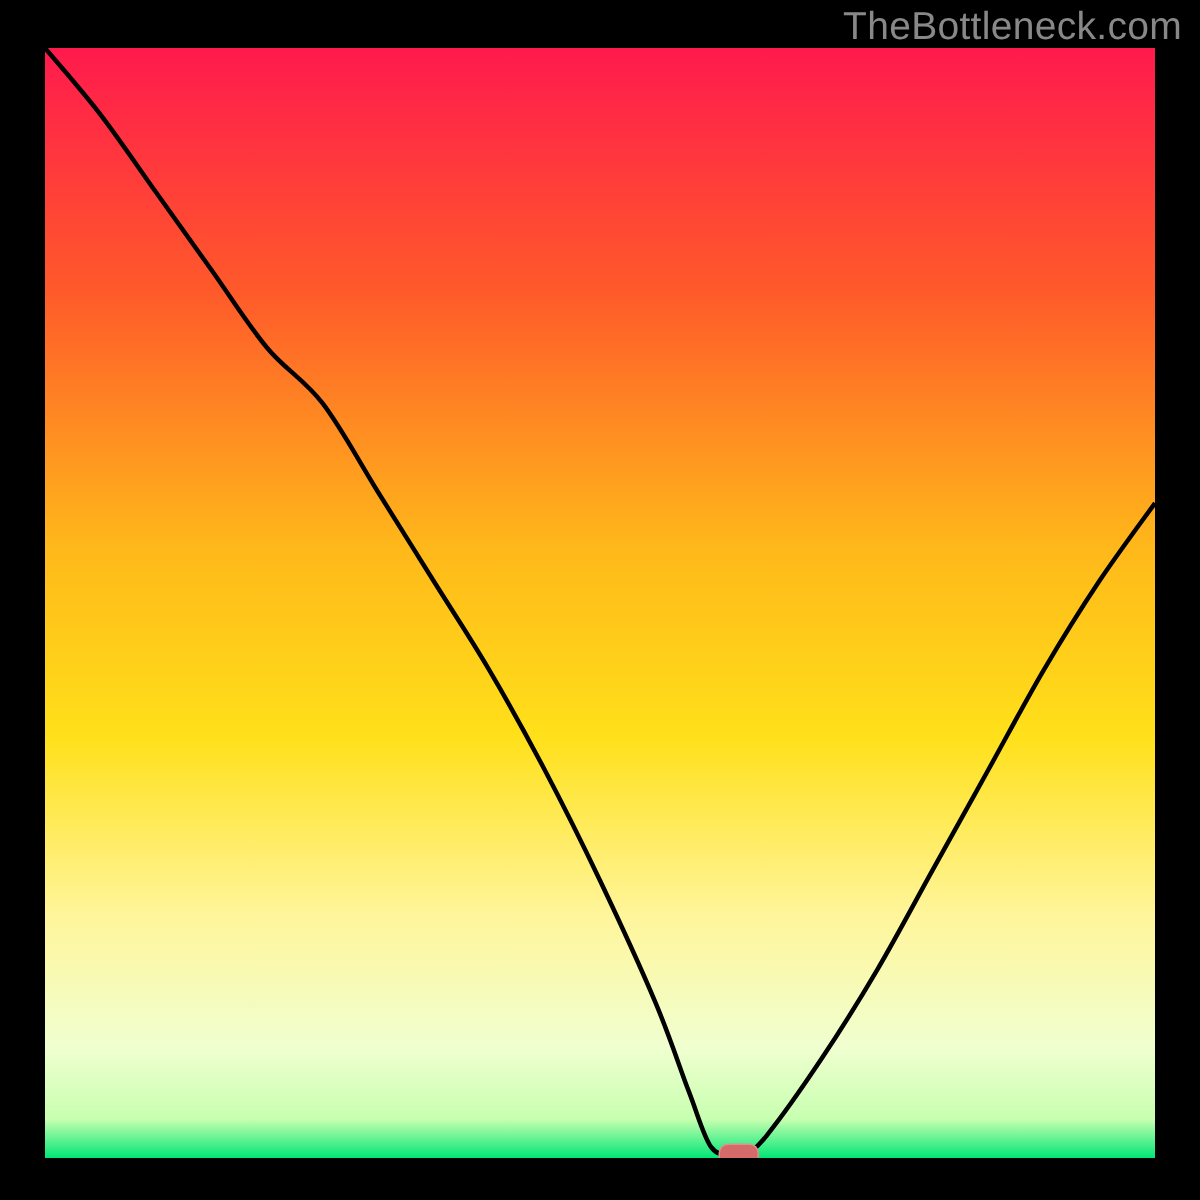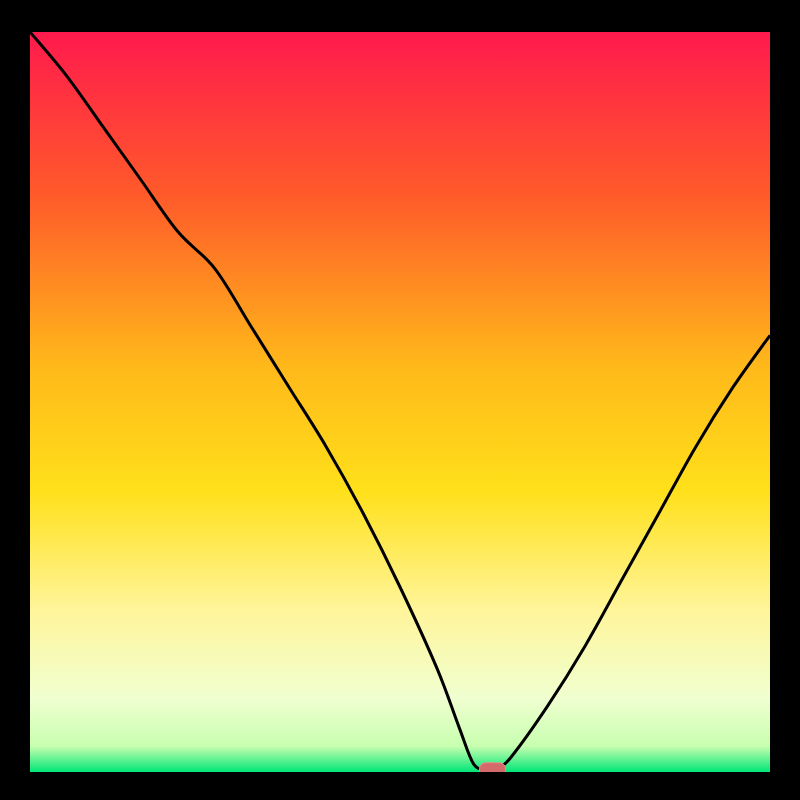--- a/index.html
+++ b/index.html
@@ -41,20 +41,21 @@
   .marker {
     fill: #d46a6a;
     stroke: #e0928f;
     stroke-width: 1;
   }
 </style>
 </head>
 <body>
 
 <div class="container">
+  <div class="watermark">TheBottleneck.com</div>
 
   <div class="plot-frame">
     <svg id="chart-svg" width="740" height="740" viewBox="0 0 740 740">
       <defs>
         <linearGradient id="bg-grad" x1="0" y1="0" x2="0" y2="1">
 
         <stop offset="0%" stop-color="#ff1a4d"></stop>
             <stop offset="22%" stop-color="#ff5a2a"></stop>
             <stop offset="45%" stop-color="#ffb81a"></stop>
             <stop offset="62%" stop-color="#ffe01a"></stop>

